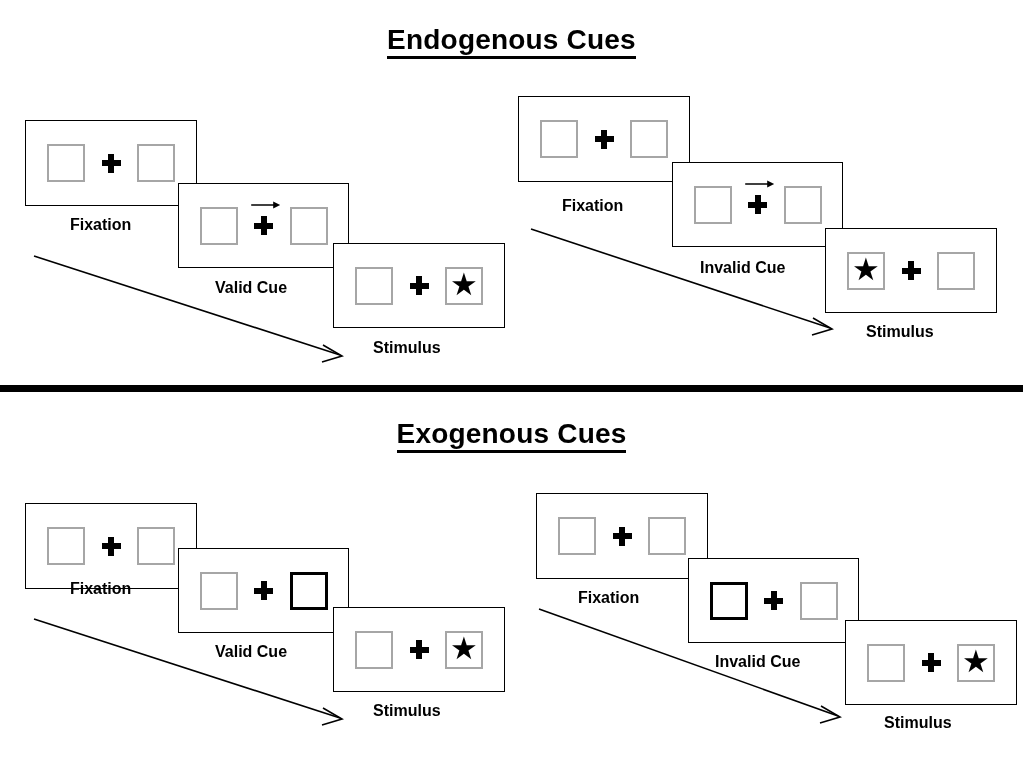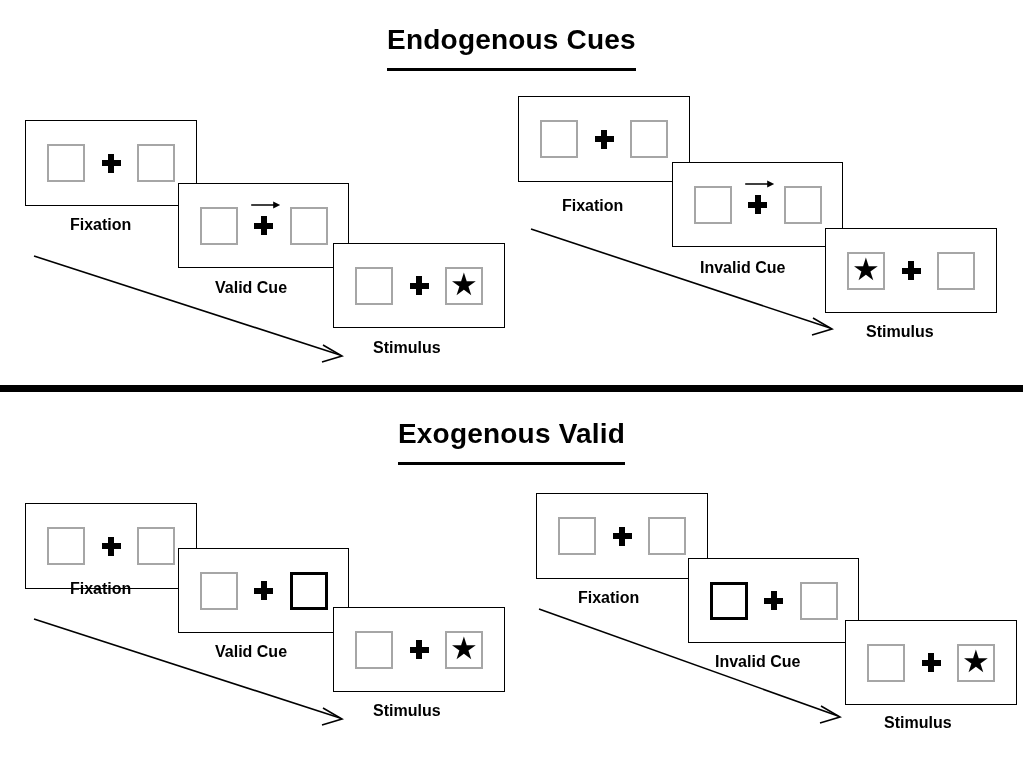--- a/index.html
+++ b/index.html
@@ -21,21 +21,21 @@
     position: absolute;
     width: 100%;
     left: 0;
     text-align: center;
     font-size: 28px;
     font-weight: bold;
     letter-spacing: .2px;
   }
   .section-title .t-inner {
     border-bottom: 3px solid #000;
-    padding-bottom: 13px;
+    padding-bottom: 1px;
   }
 
   
   .divider {
     position: absolute;
     left: 0;
     width: 1023px;
     height: 7px;
     background: #000;
   }
@@ -243,21 +243,21 @@
 <div class="stage-label" style="left:866px; top:323px;">Stimulus</div>
 
 <svg class="time-arrow" style="left:520px; top:218px; width:330px; height:125px;" viewBox="0 0 330 125">
   <line x1="11" y1="11" x2="310" y2="110" stroke="#000" stroke-width="1.6"></line>
   <polyline points="293,100 312,111 292,117" fill="none" stroke="#000" stroke-width="1.6"></polyline>
 </svg>
 
 <div class="divider" style="top:385px;"></div>
 
 <div class="section-title" style="top:418px;">
-  <span class="t-inner">Exogenous Valid</span>
+  <span class="t-inner">Exogenous Cues</span>
 </div>
 
 <div class="panel" style="left:25px; top:503px; width:172px; height:86px;">
   <div class="panel-inner">
     <div class="sq">
       <span class="star hidden">★</span>
     </div>
     <div class="fix">
 
       <div class="cross"></div>

